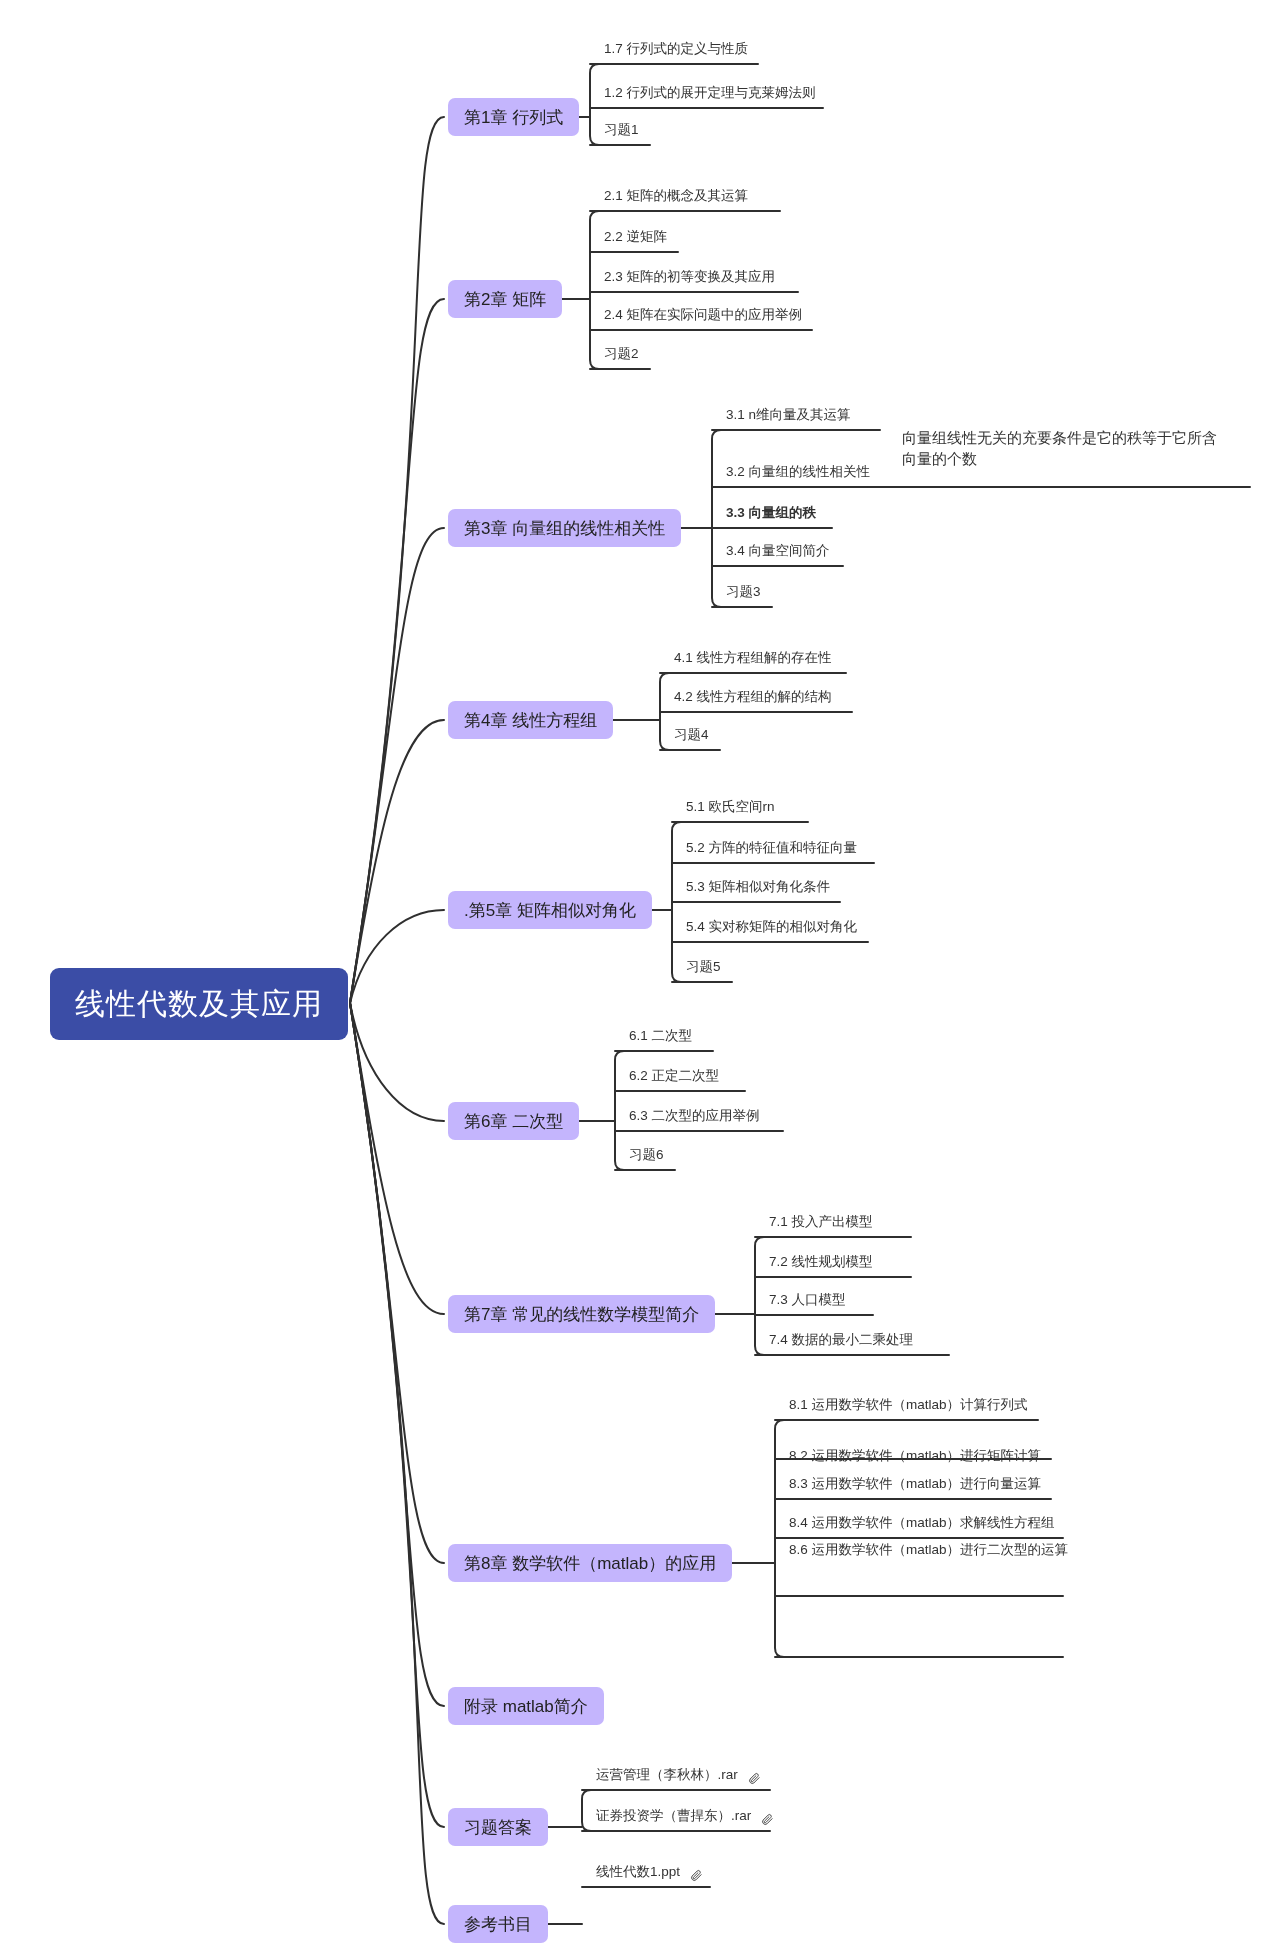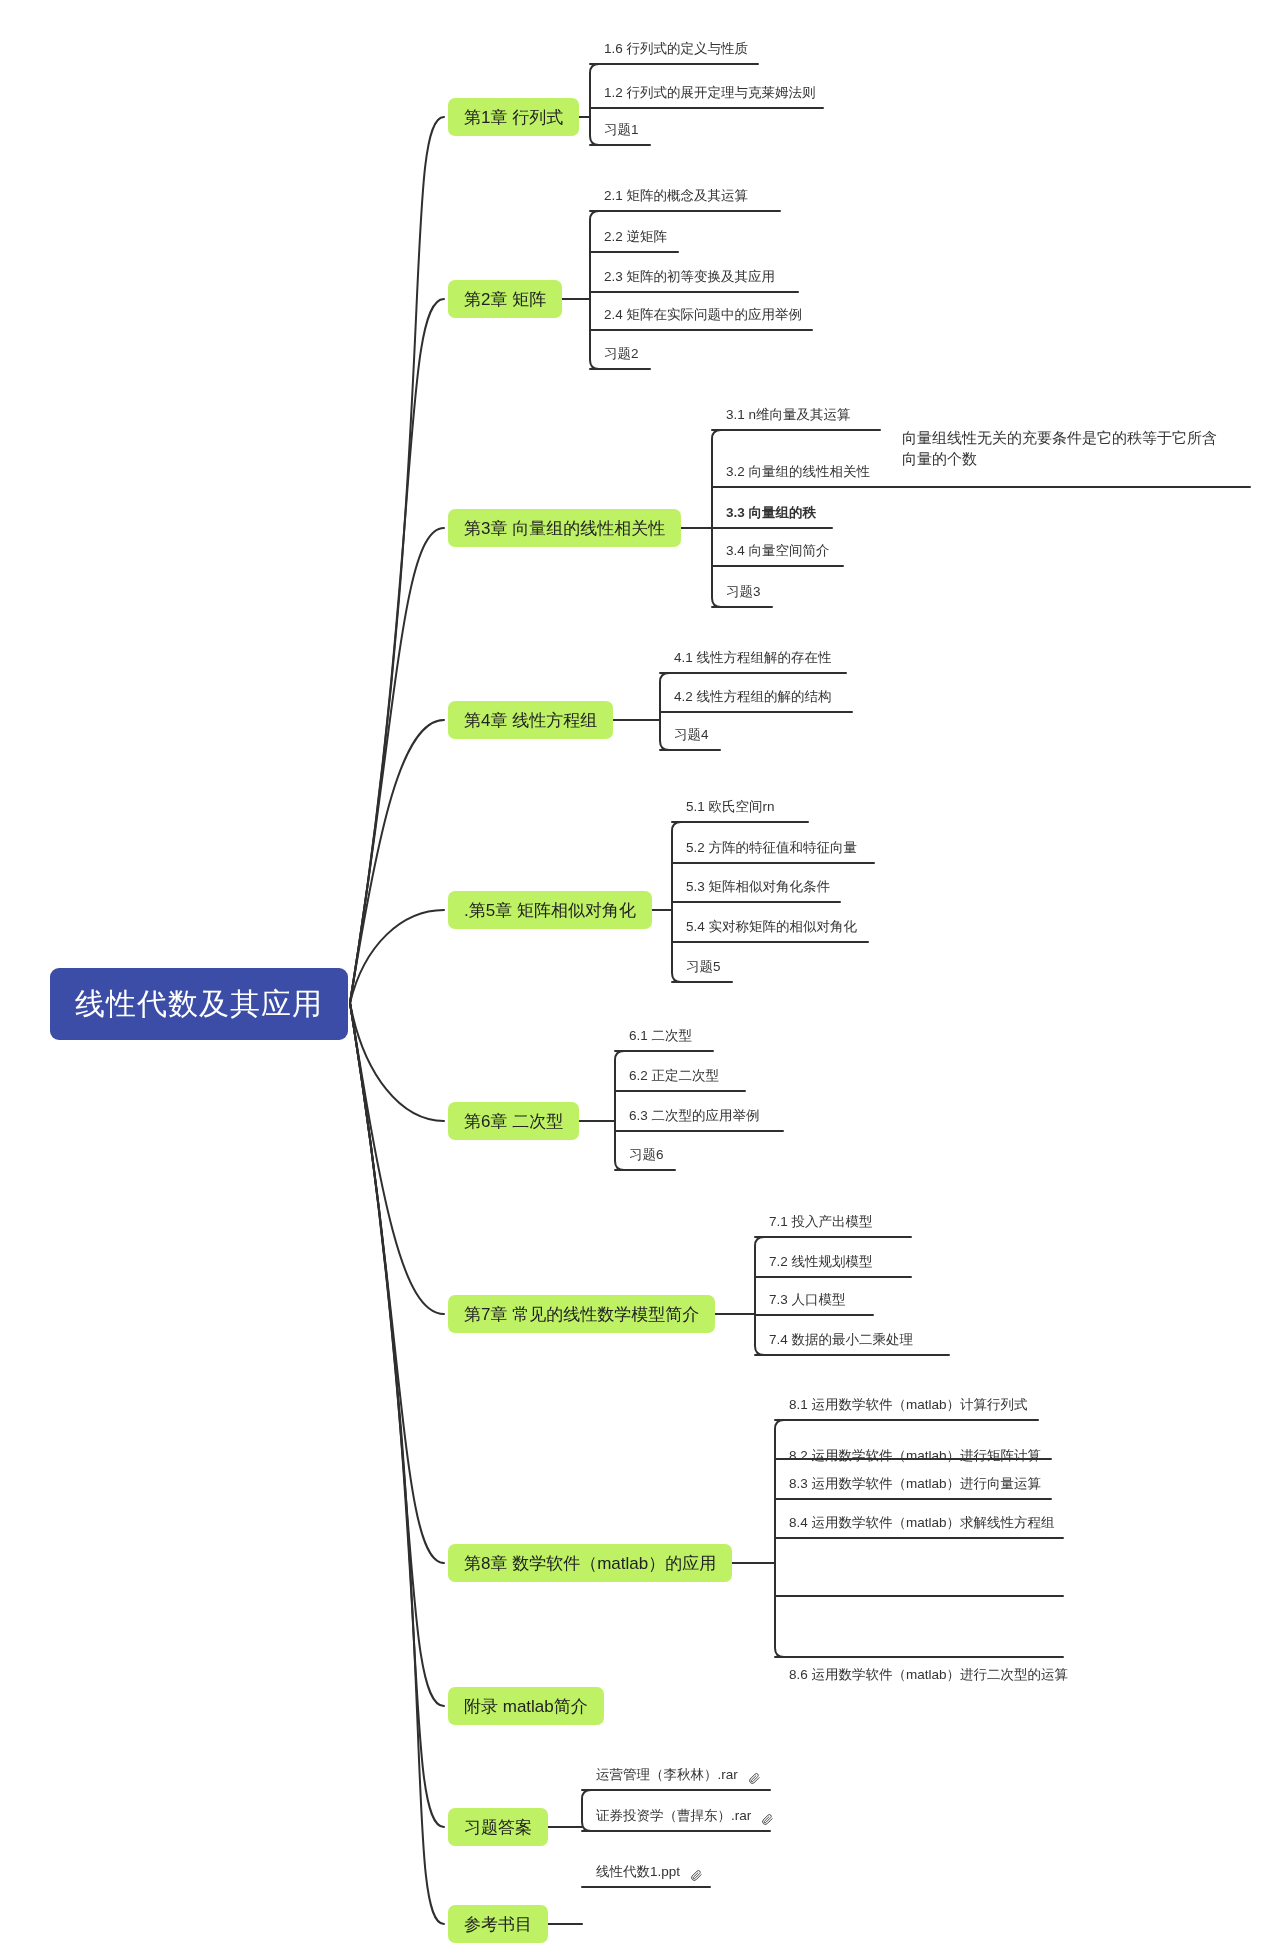--- a/index.html
+++ b/index.html
@@ -33,21 +33,21 @@
     border-radius: 9px;
     color: #ffffff;
     font-size: 30px;
     letter-spacing: 1px;
     padding: 0 26px;
     height: 72px;
     justify-content: center;
   }
   
   .chapter-node {
-    background: #bef264;
+    background: #c4b5fd;
     border-radius: 7px;
     color: #222222;
     font-size: 17px;
     padding: 0 16px;
     height: 38px;
   }
   
   .sub-node {
     color: #333333;
     font-size: 13.5px;
@@ -150,21 +150,21 @@
       <path d="M 480 1924 L 582 1924" fill="none" stroke="#2f2f2f" stroke-width="2" stroke-linecap="round" stroke-linejoin="round"></path>
       <path d="M 582 1887 L 710 1887" fill="none" stroke="#2f2f2f" stroke-width="2" stroke-linecap="round" stroke-linejoin="round"></path>
     </svg>
 <div class="node root-node" style="left: 50px; top: 968px; width: 298px; height: 72px;">
       <span>线性代数及其应用</span>
     </div>
     <div class="node chapter-node" style="left: 448px; top: 98px;">
       <span>第1章 行列式</span>
     </div>
     <div class="node sub-node" style="left: 598px; width: 174px; top: 36px; height: 28px;">
-      <span class="txt">1.6 行列式的定义与性质</span>
+      <span class="txt">1.7 行列式的定义与性质</span>
     </div>
     <div class="node sub-node" style="left: 598px; width: 239px; top: 80px; height: 28px;">
       <span class="txt">1.2 行列式的展开定理与克莱姆法则</span>
     </div>
     <div class="node sub-node" style="left: 598px; width: 66px; top: 117px; height: 28px;">
       <span class="txt">习题1</span>
     </div>
     <div class="node chapter-node" style="left: 448px; top: 280px;">
       <span>第2章 矩阵</span>
     </div>
@@ -272,21 +272,21 @@
     </div>
     <div class="node sub-node" style="left: 783px; width: 282px; top: 1431px; height: 28px; margin-top: 12px;">
       <span class="txt">8.2 运用数学软件（matlab）进行矩阵计算</span>
     </div>
     <div class="node sub-node" style="left: 783px; width: 282px; top: 1471px; height: 28px;">
       <span class="txt">8.3 运用数学软件（matlab）进行向量运算</span>
     </div>
     <div class="node sub-node" style="left: 783px; width: 294px; top: 1510px; height: 28px;">
       <span class="txt">8.4 运用数学软件（matlab）求解线性方程组</span>
     </div>
-    <div class="node sub-node multiline" style="left: 783px; width: 294px; top: 1655px; height: 44px; align-items: center;">
+    <div class="node sub-node multiline" style="left: 783px; width: 294px; top: 1521px; height: 44px;">
       <span class="txt">8.6 运用数学软件（matlab）进行二次型的运算</span>
     </div>
     <div class="node chapter-node" style="left: 448px; top: 1687px;">
       <span>附录 matlab简介</span>
     </div>
     <div class="node chapter-node" style="left: 448px; top: 1808px;">
       <span>习题答案</span>
     </div>
     <div class="node sub-node" style="left: 590px; width: 194px; top: 1762px; height: 28px;">
       <span class="txt">运营管理（李秋林）.rar</span>

